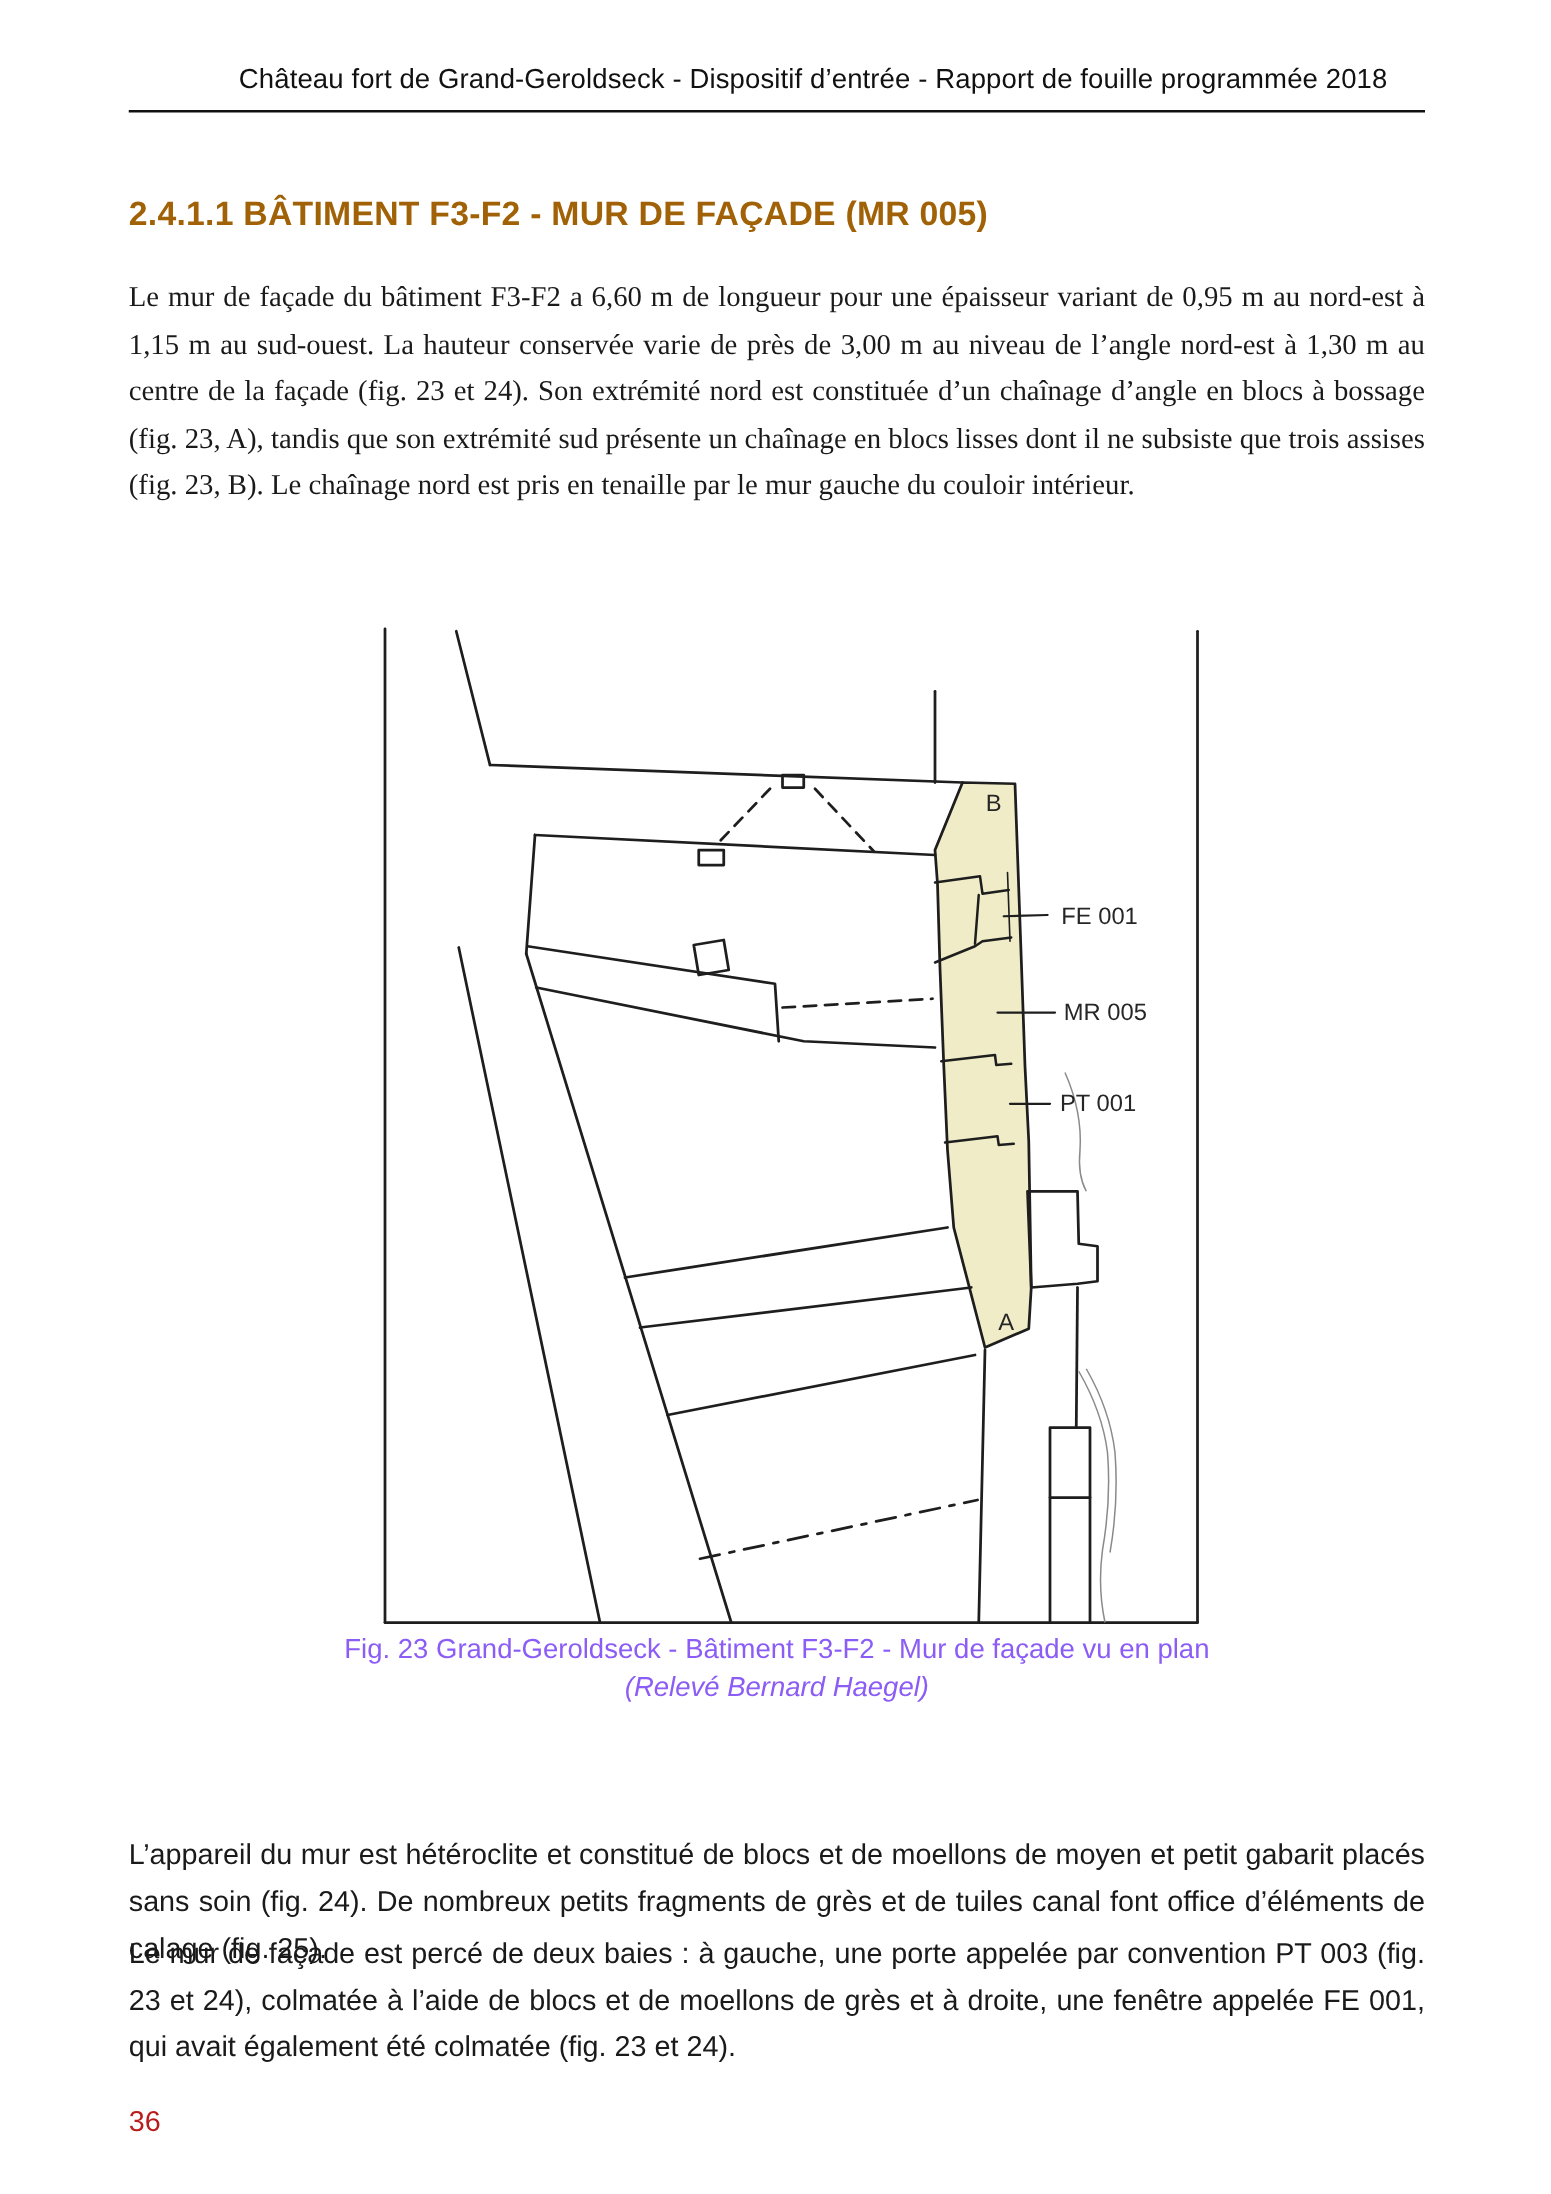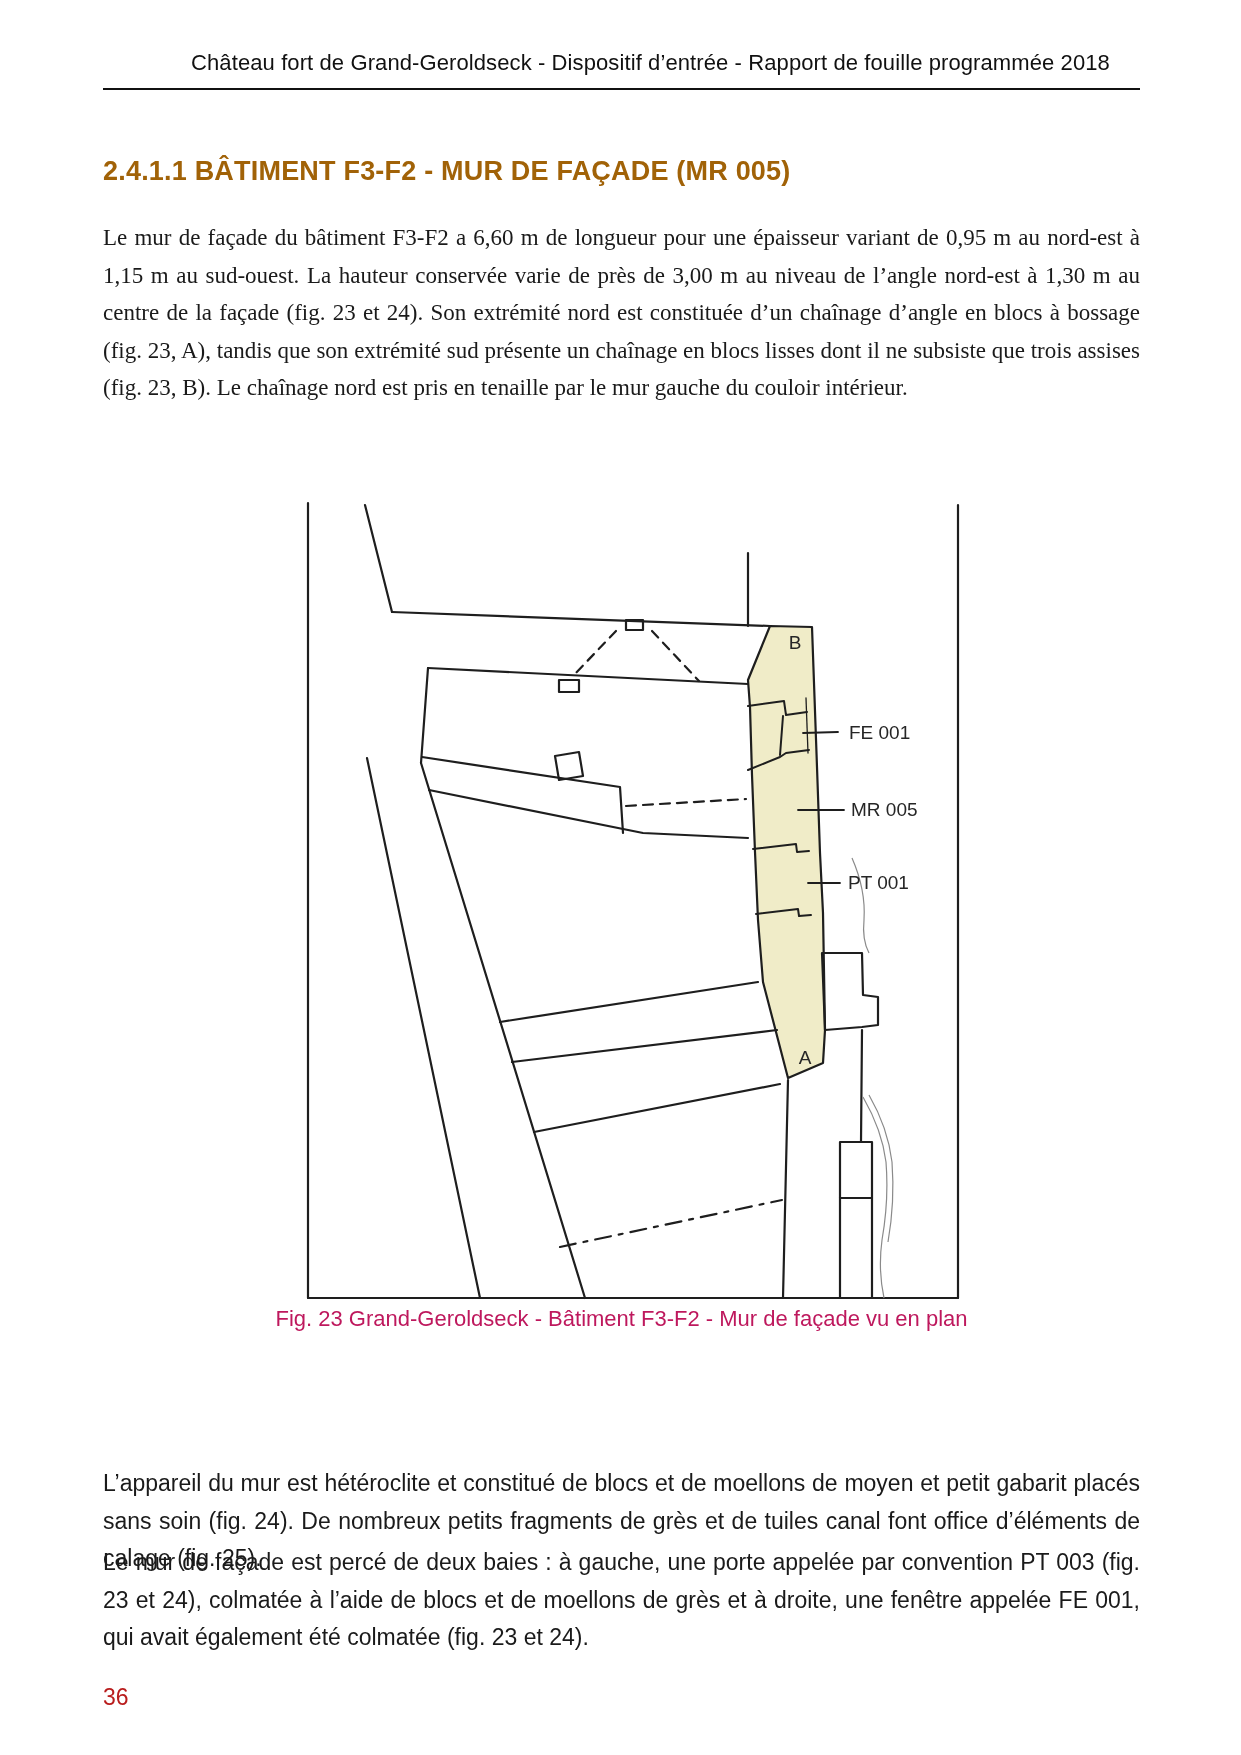--- a/index.html
+++ b/index.html
@@ -29,21 +29,21 @@
   }
   .p1{top:219px;font-family:Liberation Serif, serif;}
   .p2{top:1465px;}
   .p3{top:1544px;}
   .figure-wrap{
     position:absolute;left:298px;top:448px;width:662px;height:852px;margin:0;
   }
   .figure-wrap svg{display:block;width:662px;height:852px;}
   .caption{
     position:absolute;top:1306px;left:103px;width:1037px;
-    text-align:center;font-size:22px;color:#be185d;
+    text-align:center;font-size:22px;color:#8b5cf6;
   }
   .caption .credit{font-style:italic;margin-top:5px;}
   .pagenum{
     position:absolute;top:1684px;left:103px;font-size:23px;color:#b91c1c;
   }
   
   .plan-stroke{stroke:var(--line-color,#1e1e1e);fill:none;stroke-linecap:round;stroke-linejoin:round;}
   .facade-fill{fill:var(--wall-fill,#f0ecc8);stroke:var(--line-color,#1e1e1e);stroke-width:2.2;stroke-linejoin:round;}
   .rock{stroke:#8a8a8a;fill:none;}
   .plan-label{fill:#262626;font-family:"Liberation Sans",sans-serif;font-size:19px;}
@@ -128,20 +128,21 @@
         <text class="plan-label" x="507" y="616" text-anchor="middle">A</text>
         <text class="plan-label" x="551" y="291">FE 001</text>
         <text class="plan-label" x="553" y="368">MR 005</text>
         <text class="plan-label" x="550" y="441">PT 001</text>
       </g>
     </svg>
   </figure>
 
   <div class="caption">
     <div>Fig. 23 Grand-Geroldseck - Bâtiment F3-F2 - Mur de façade vu en plan</div>
+    <div class="credit">(Relevé Bernard Haegel)</div>
   </div>
 
   <p class="body-par p2">L’appareil du mur est hétéroclite et constitué de blocs et de moellons de moyen et petit gabarit placés sans soin (fig. 24). De nombreux petits fragments de grès et de tuiles canal font office d’éléments de calage (fig. 25).</p>
   <p class="body-par p3">Le mur de façade est percé de deux baies : à gauche, une porte appelée par convention PT 003 (fig. 23 et 24), colmatée à l’aide de blocs et de moellons de grès et à droite, une fenêtre appelée FE 001, qui avait également été colmatée (fig. 23 et 24).</p>
 
   <div class="pagenum">36</div>
 
 </div>
 
 </body></html>

